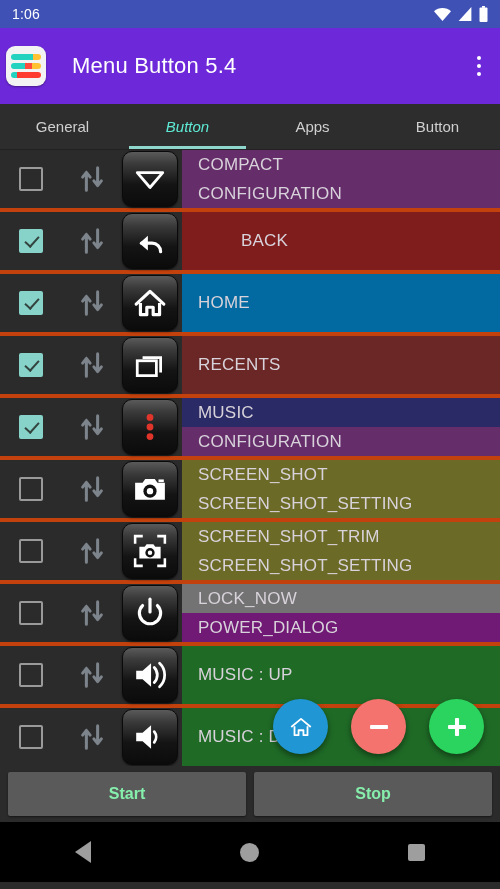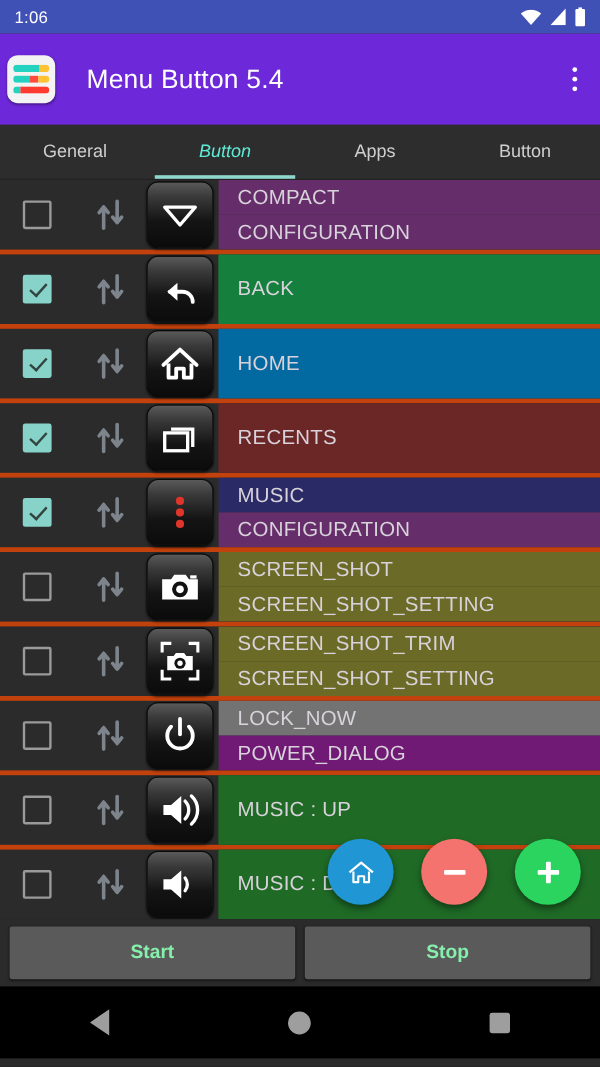--- a/index.html
+++ b/index.html
@@ -213,21 +213,21 @@
           </svg>
         </div>
         <div class="icon-cell">
           <div class="btn-icon">
             <svg viewBox="0 0 32 32">
               <path d="M26 26 a8 8 0 0 0 -8 -8 H8" fill="none" stroke="#ffffff" stroke-width="3" stroke-linecap="round"></path>
               <path d="M14 11 L6 18 L14 25 Z" fill="#ffffff"></path>
             </svg>
           </div>
         </div>
-        <div class="label-cell" style="background: #15803d;">
+        <div class="label-cell" style="background: #7f1d1d; padding-left: 43px;">
           <div class="half" style="flex:0 0 auto">BACK</div>
         </div>
       </div>
       <div class="row">
         <div class="cb-cell">
           <div class="checkbox checked"></div>
         </div>
         <div class="drag-cell">
           <svg viewBox="0 0 32 32">
             <path d="M10 28 V9 M10 9 L6 14 M10 9 L14 14" fill="none" stroke="#7d848c" stroke-width="3.2" stroke-linecap="round" stroke-linejoin="round"></path>

